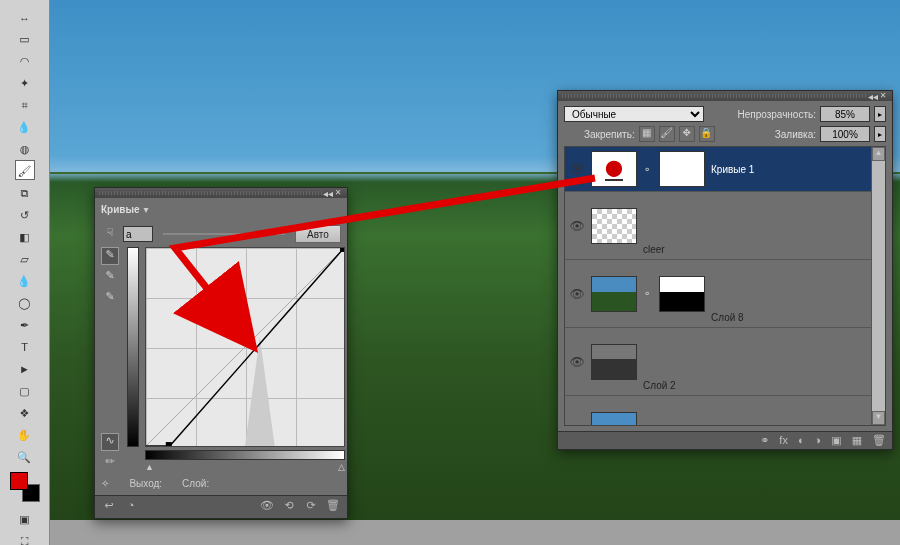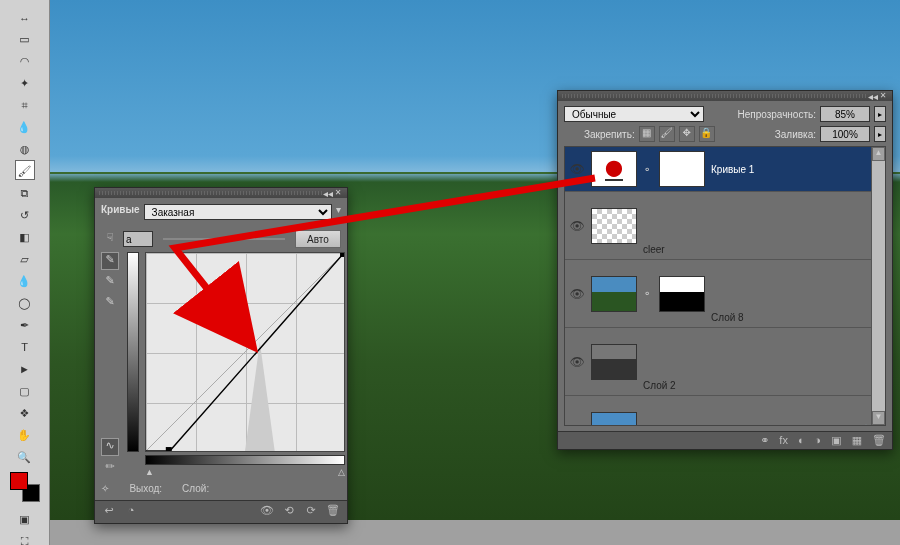--- a/index.html
+++ b/index.html
@@ -159,23 +159,20 @@
 
 <div class="panel" id="curves-panel">
   <div class="panel-header">
     <span class="dots"></span>
     <span>◂◂</span>
     <span class="panel-close">✕</span>
   </div>
   <div class="panel-body">
     <div class="curves-top">
       <label>Кривые</label>
-      <select class="select">
-        <option>Заказная</option>
-      </select>
       <span style="color:#ccc;">▾</span>
     </div>
     <div class="row2">
       <div class="mini-icon">☟</div>
       <input class="curve-input" value="a" style="">
       <div style="flex:1;height:2px;background:#888;margin:0 6px;"></div>
       <button class="btn-auto">Авто</button>
     </div>
     <div class="curve-area">
       <div class="curve-side">

